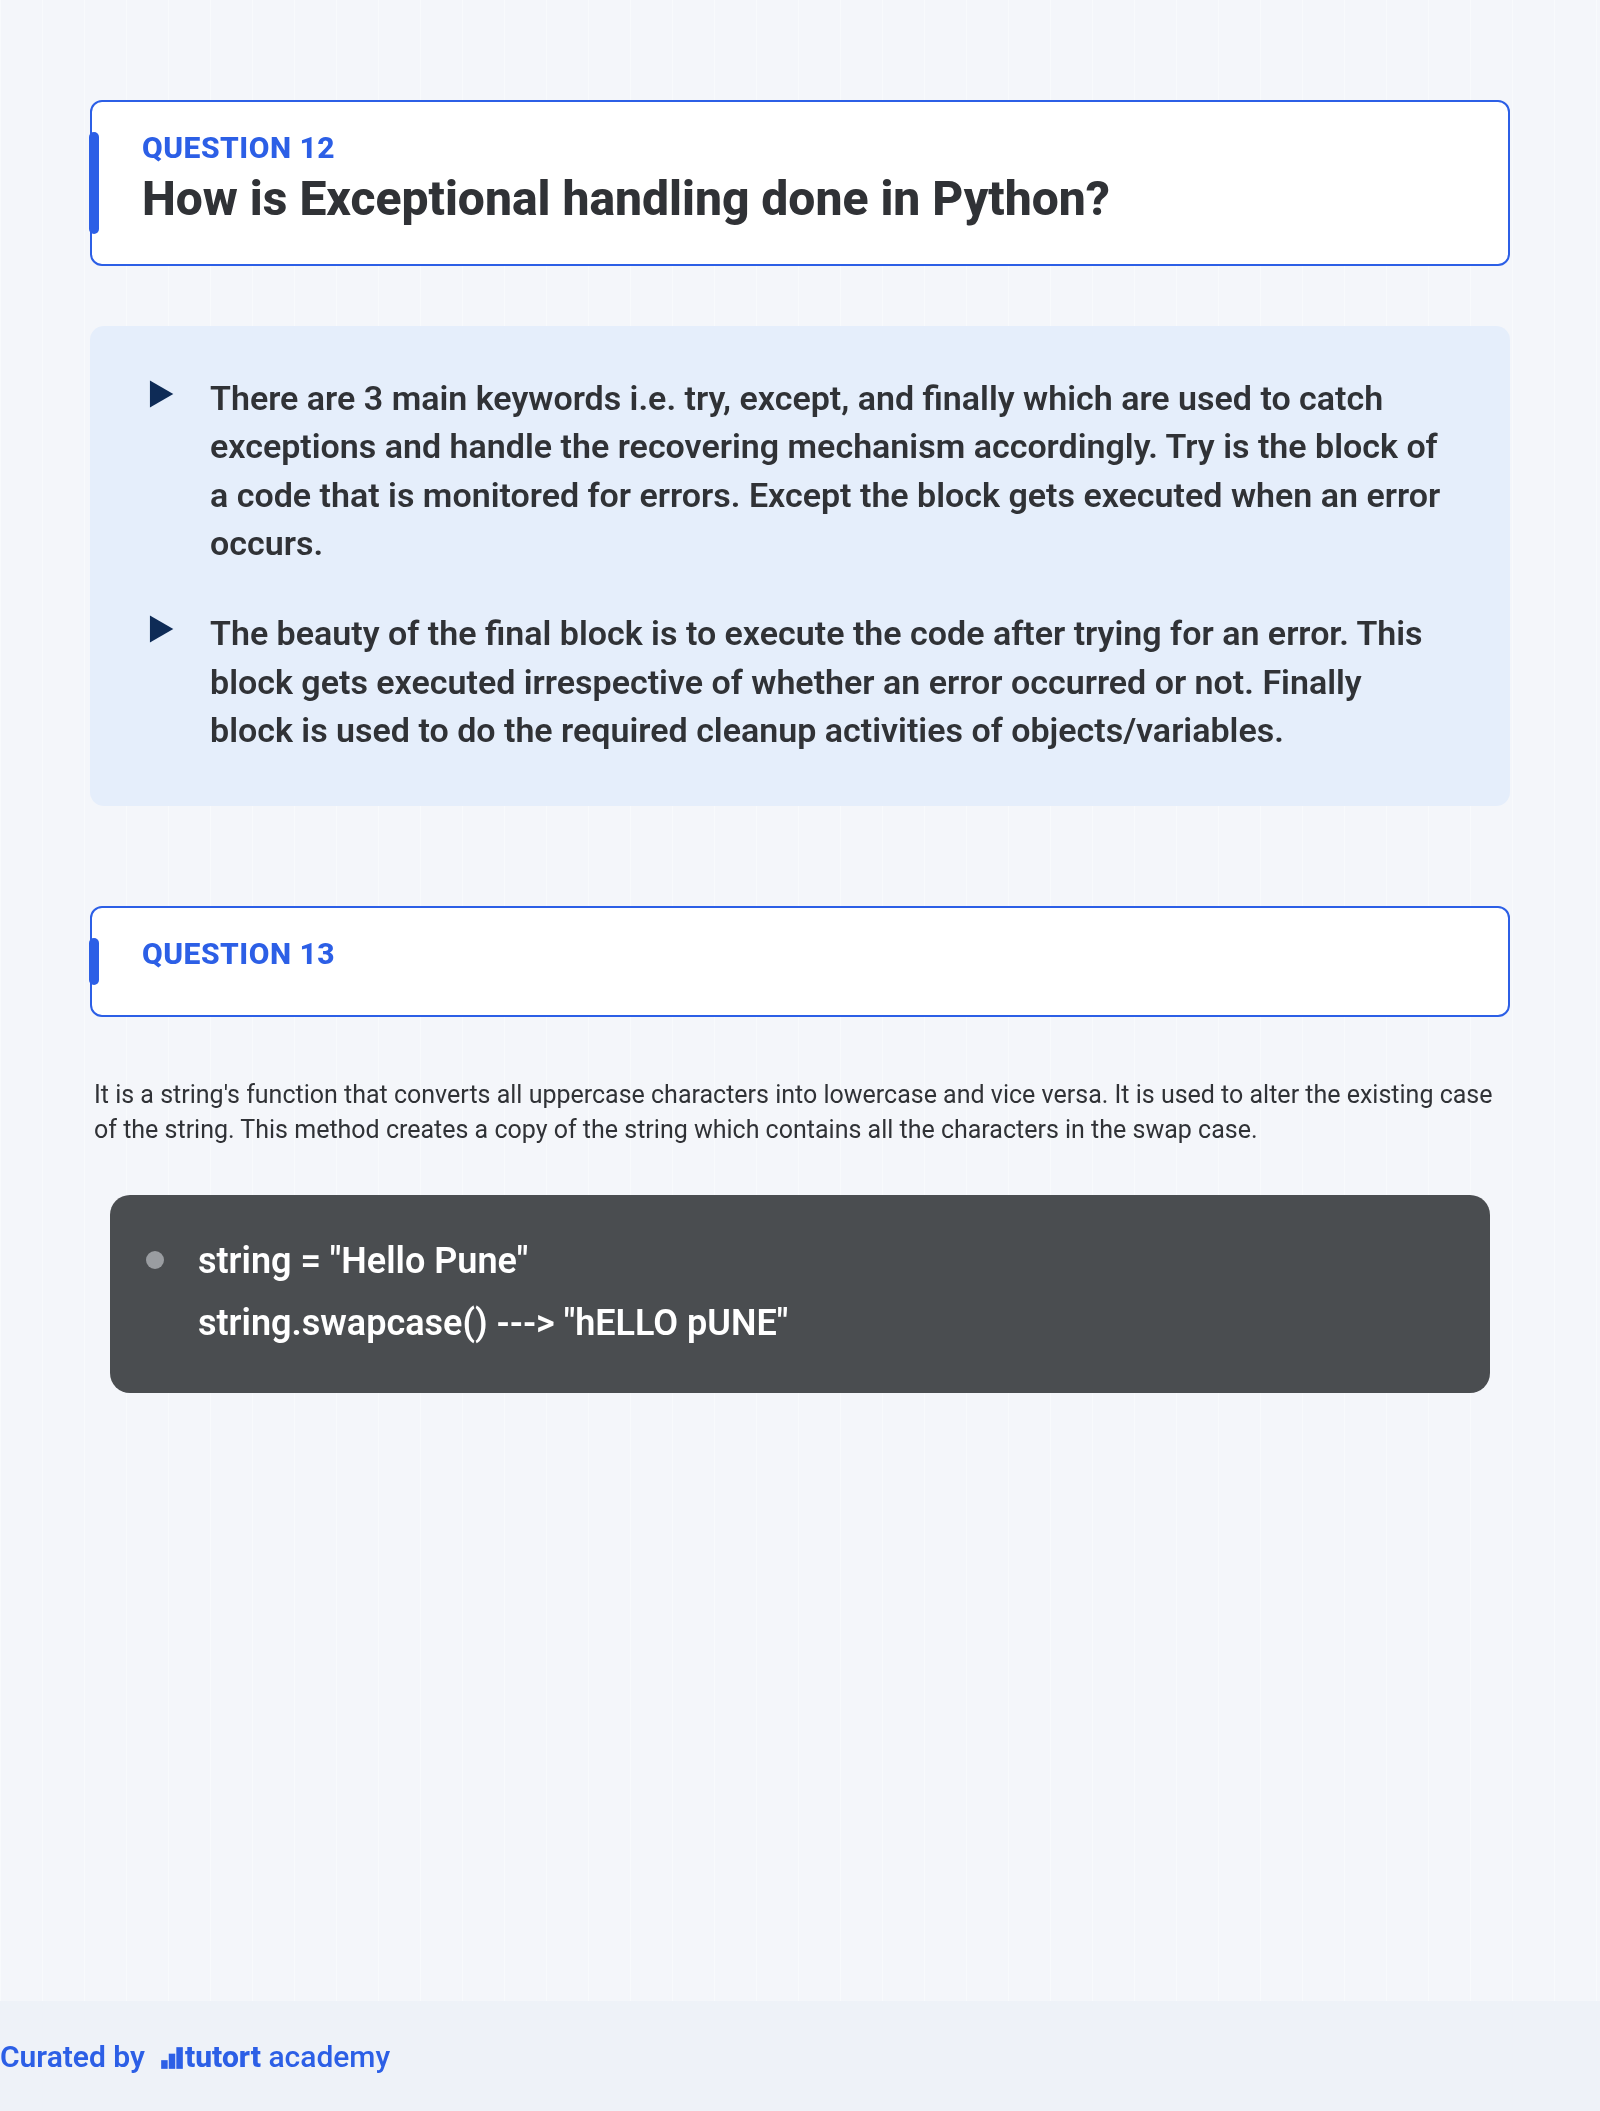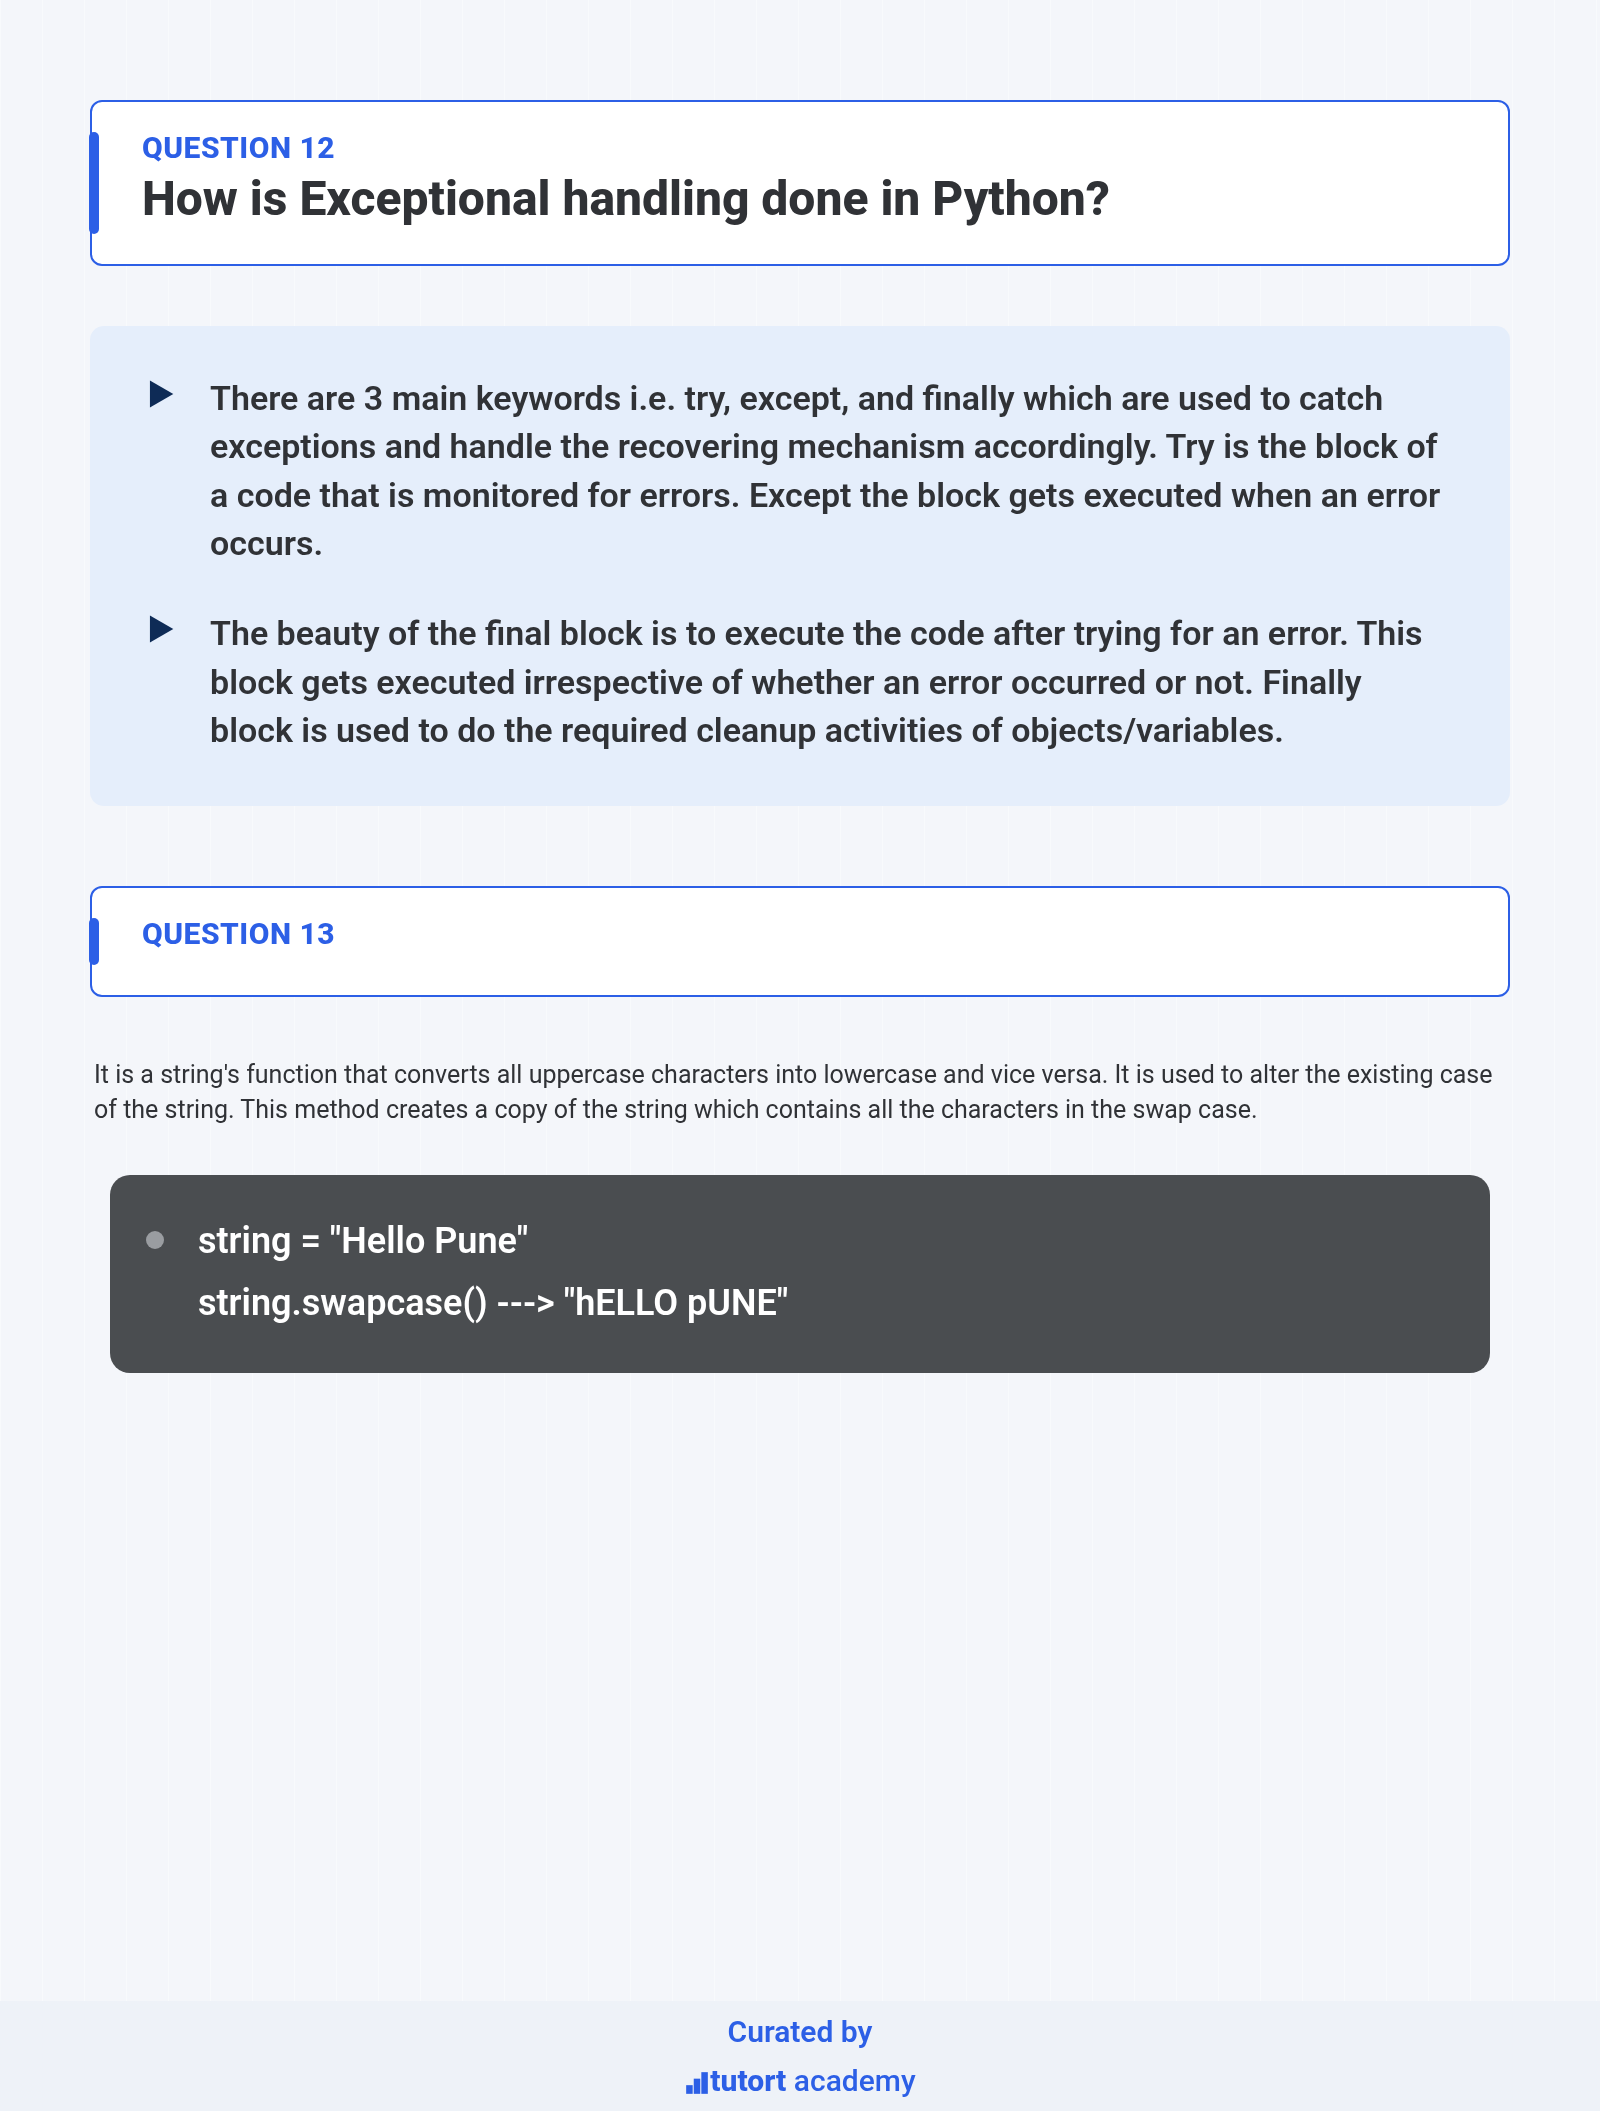--- a/index.html
+++ b/index.html
@@ -43,21 +43,21 @@
     color: #303236;
     font-size: 48px;
     font-weight: 800;
     line-height: 1.15;
   }
 
   .answer-box {
     background: #E5EEFB;
     border-radius: 14px;
     padding: 48px 58px 52px 56px;
-    margin-bottom: 80px;
+    margin-bottom: 100px;
   }
   .bullet-row {
     display: flex;
     gap: 34px;
     margin-bottom: 42px;
   }
   .bullet-row:last-child { margin-bottom: 0; }
   .play-icon {
     flex: 0 0 auto;
     margin-top: 4px;
@@ -111,26 +111,24 @@
 
   .footer {
     position: absolute;
     left: 0;
     right: 0;
     bottom: 0;
     height: 110px;
     background: #EEF2F8;
     display: flex;
     align-items: center;
-    justify-content: center;
     font-size: 30px;
     color: #2C5FE6;
     font-weight: 700;
     gap: 14px;
-    flex-direction: column;
   }
   .footer .curated { font-weight: 600; color:#2C5FE6; }
   .brand {
     display: inline-flex;
     align-items: center;
     color: #2C5FE6;
   }
   .brand-logo {
     width: 26px; height: 26px;
   }

